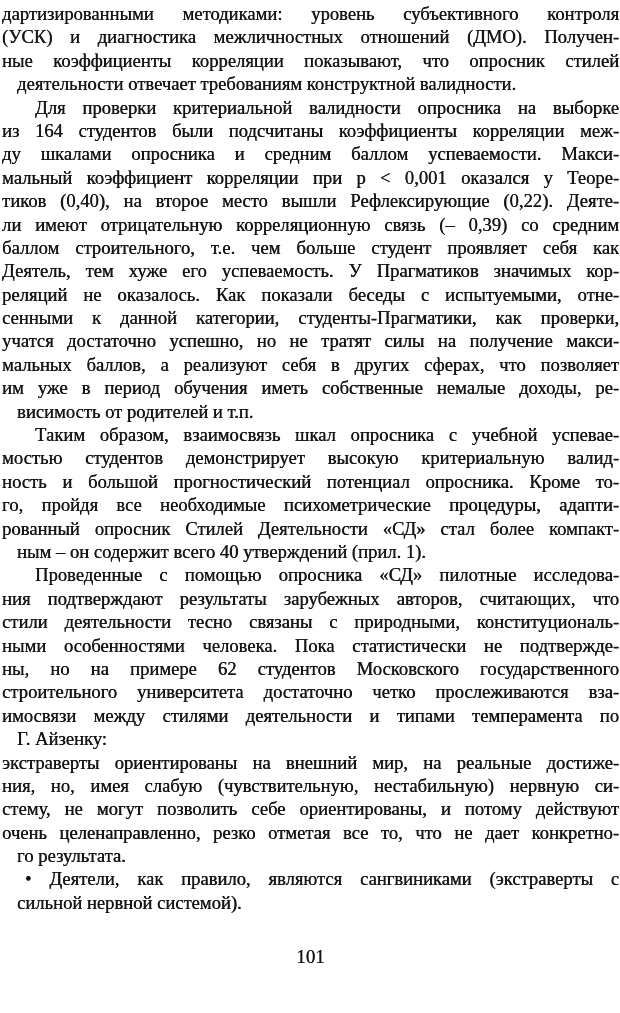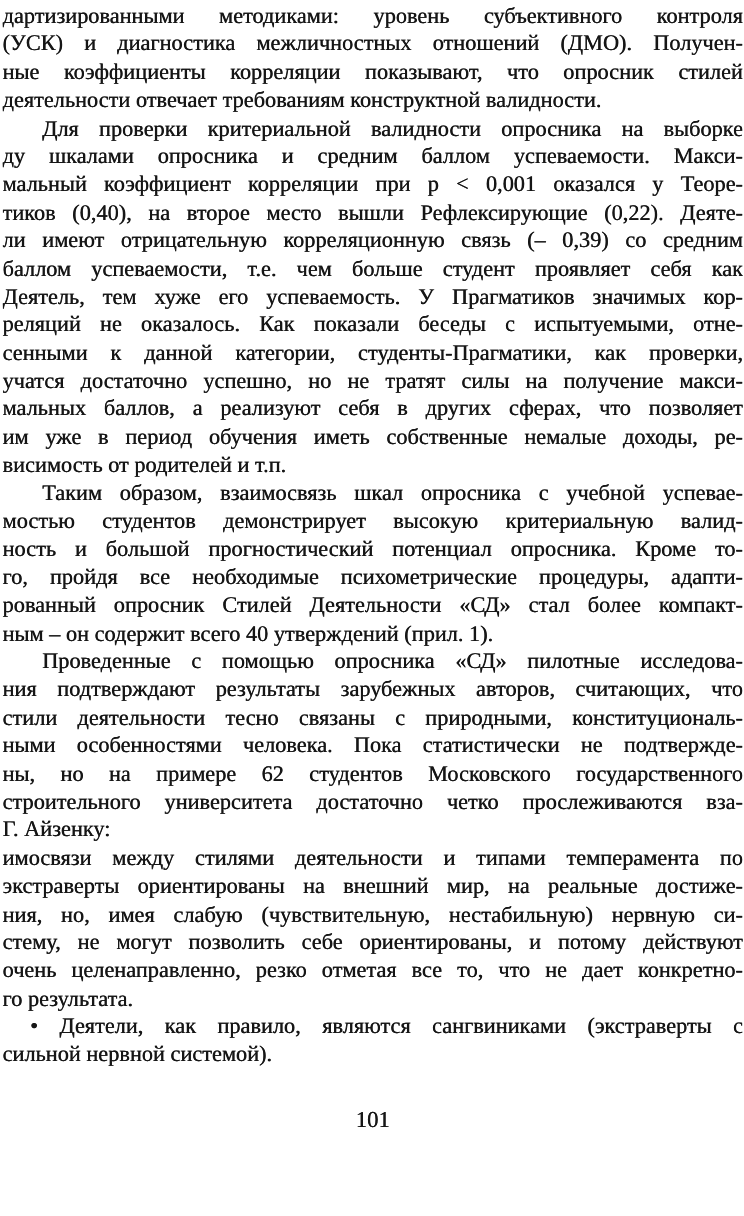--- a/index.html
+++ b/index.html
@@ -30,20 +30,21 @@
     height: 23.4px;
     text-align: justify;
     text-align-last: justify;
     text-justify: inter-word;
     white-space: normal;
     overflow: hidden;
     text-shadow: 0.35px 0 0 currentColor; 
   }
   .line.last {
     text-align-last: left;
+    margin-left: 15px;
   }
   .line.indent {
     padding-left: 33px;
   }
   .line.bullet {
     padding-left: 23px;
   }
   .page-number {
     margin-top: 31px;
     text-align: center;
@@ -55,46 +56,47 @@
 </head>
 <body style="color: rgb(22, 22, 22); background: rgb(255, 255, 255);">
 
 <div class="page">
   <div class="text-block">
       <div class="line">дартизированными методиками: уровень субъективного контроля</div>
       <div class="line">(УСК) и диагностика межличностных отношений (ДМО). Получен-</div>
       <div class="line">ные коэффициенты корреляции показывают, что опросник стилей</div>
       <div class="line last">деятельности отвечает требованиям конструктной валидности.</div>
       <div class="line indent">Для проверки критериальной валидности опросника на выборке</div>
+      <div class="line">из 164 студентов были подсчитаны коэффициенты корреляции меж-</div>
       <div class="line">ду шкалами опросника и средним баллом успеваемости. Макси-</div>
       <div class="line">мальный коэффициент корреляции при р &lt; 0,001 оказался у Теоре-</div>
       <div class="line">тиков (0,40), на второе место вышли Рефлексирующие (0,22). Деяте-</div>
       <div class="line">ли имеют отрицательную корреляционную связь (– 0,39) со средним</div>
-      <div class="line">баллом успеваемости, т.е. чем больше студент проявляет себя как</div>
+      <div class="line">баллом строительного, т.е. чем больше студент проявляет себя как</div>
       <div class="line">Деятель, тем хуже его успеваемость. У Прагматиков значимых кор-</div>
       <div class="line">реляций не оказалось. Как показали беседы с испытуемыми, отне-</div>
       <div class="line">сенными к данной категории, студенты-Прагматики, как проверки,</div>
       <div class="line">учатся достаточно успешно, но не тратят силы на получение макси-</div>
       <div class="line">мальных баллов, а реализуют себя в других сферах, что позволяет</div>
       <div class="line">им уже в период обучения иметь собственные немалые доходы, ре-</div>
       <div class="line last">висимость от родителей и т.п.</div>
       <div class="line indent">Таким образом, взаимосвязь шкал опросника с учебной успевае-</div>
       <div class="line">мостью студентов демонстрирует высокую критериальную валид-</div>
       <div class="line">ность и большой прогностический потенциал опросника. Кроме то-</div>
       <div class="line">го, пройдя все необходимые психометрические процедуры, адапти-</div>
       <div class="line">рованный опросник Стилей Деятельности «СД» стал более компакт-</div>
       <div class="line last">ным – он содержит всего 40 утверждений (прил. 1).</div>
       <div class="line indent">Проведенные с помощью опросника «СД» пилотные исследова-</div>
       <div class="line">ния подтверждают результаты зарубежных авторов, считающих, что</div>
       <div class="line">стили деятельности тесно связаны с природными, конституциональ-</div>
       <div class="line">ными особенностями человека. Пока статистически не подтвержде-</div>
       <div class="line">ны, но на примере 62 студентов Московского государственного</div>
       <div class="line">строительного университета достаточно четко прослеживаются вза-</div>
+      <div class="line">имосвязи между стилями деятельности и типами темперамента по</div>
       <div class="line last">Г. Айзенку:</div>
-      <div class="line">имосвязи между стилями деятельности и типами темперамента по</div>
       <div class="line">экстраверты ориентированы на внешний мир, на реальные достиже-</div>
       <div class="line">ния, но, имея слабую (чувствительную, нестабильную) нервную си-</div>
       <div class="line">стему, не могут позволить себе ориентированы, и потому действуют</div>
       <div class="line">очень целенаправленно, резко отметая все то, что не дает конкретно-</div>
       <div class="line last">го результата.</div>
       <div class="line bullet">•  Деятели, как правило, являются сангвиниками (экстраверты с</div>
       <div class="line last">сильной нервной системой).</div>
     </div>
   <div class="page-number">101</div>
 </div>

